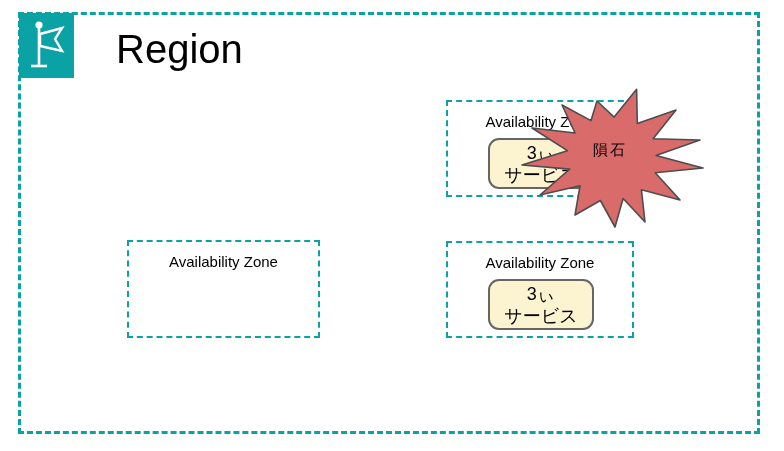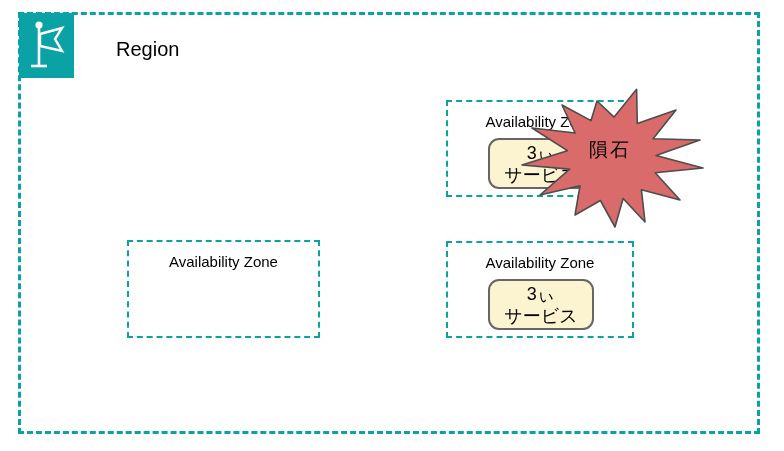--- a/index.html
+++ b/index.html
@@ -16,21 +16,21 @@
     border: 3px dashed #0aa2a4;
   }
   .region-icon {
     position: absolute; left: 19px; top: 13px;
     width: 55px; height: 65px;
     background: #0aa2a4; z-index: 3;
   }
   .region-icon svg { display: block; width: 55px; height: 65px; }
   .region-title {
     position: absolute; left: 116px; top: 33px;
-    font-size: 20px; line-height: 32px; color: #000;
+    font-size: 40px; line-height: 32px; color: #000;
     white-space: nowrap; z-index: 2;
   }
   .az {
     position: absolute;
     box-sizing: border-box;
     border: 2px dashed #0aa2a4;
     text-align: center;
   }
   .az-top   { left: 446px; top: 100px; width: 188px; height: 97px; }
   .az-left  { left: 127px; top: 240px; width: 193px; height: 98px; }
@@ -48,21 +48,21 @@
     border-radius: 11px;
     display: flex; flex-direction: column; justify-content: center;
     font-size: 18px; line-height: 22px; color: #000;
   }
   .meteor-svg {
     position: absolute; left: 505px; top: 75px;
     width: 215px; height: 160px; z-index: 5;
   }
   .meteor-label {
     position: absolute; left: 560px; top: 139px; width: 100px;
-    text-align: center; font-size: 19px; line-height: 22px;
+    text-align: center; font-size: 15px; line-height: 22px;
     letter-spacing: 2px; color: #000; z-index: 6;
     white-space: nowrap;
   }
 </style>
 </head>
 <body>
 
 <div class="region"></div>
 
 <div class="region-icon">

